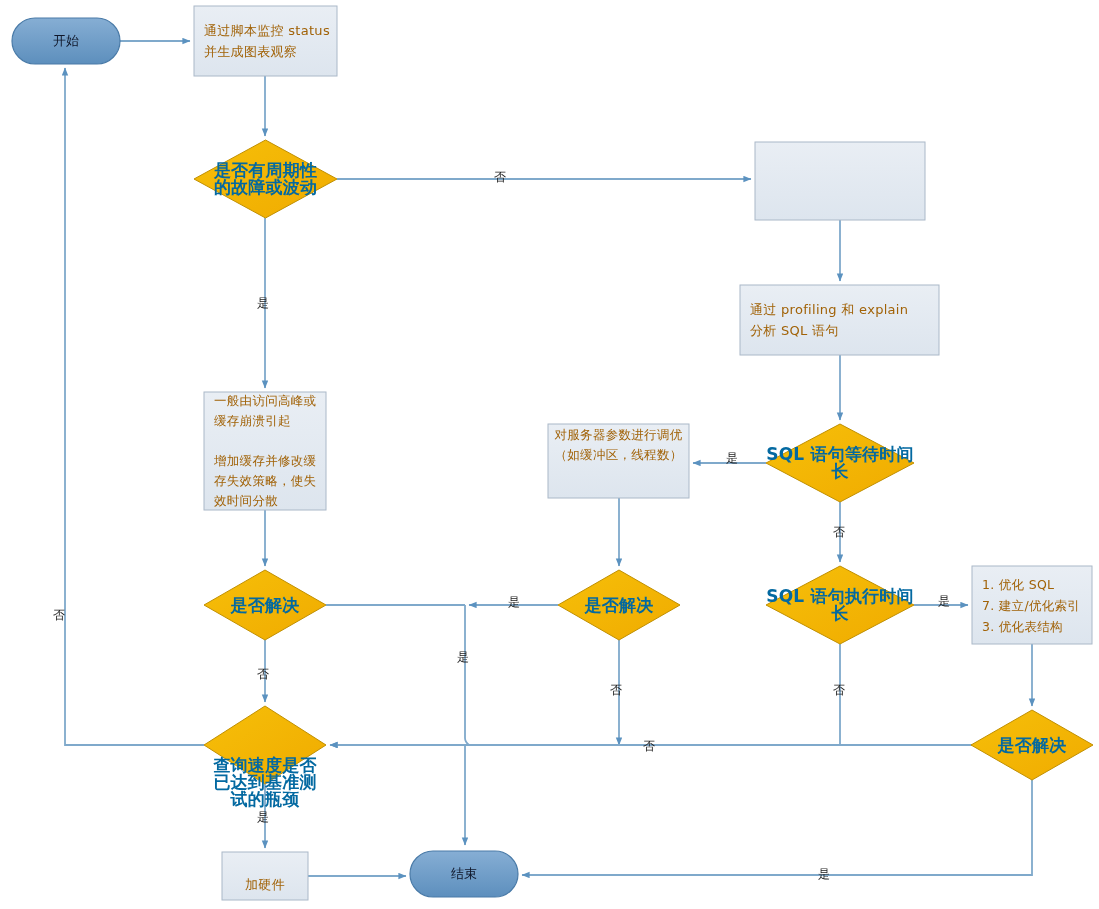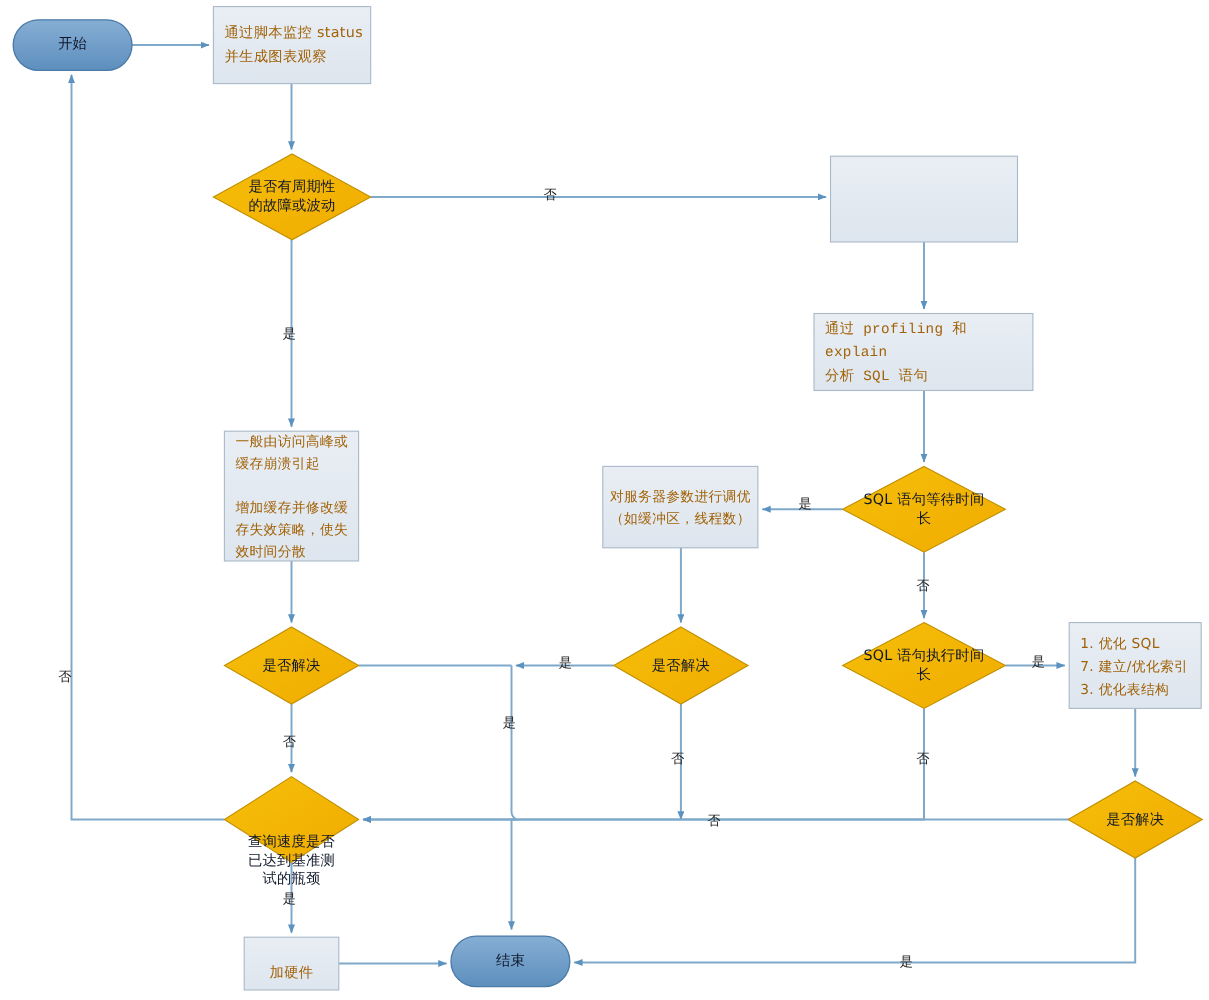--- a/index.html
+++ b/index.html
@@ -3,21 +3,21 @@
 <meta charset="utf-8">
 <style>
   html,body{margin:0;padding:0;background:#ffffff;}
   body{width:1099px;height:909px;overflow:hidden;font-family:"DejaVu Sans","Liberation Sans",sans-serif;}
   #canvas{position:relative;width:1099px;height:909px;}
   svg{position:absolute;left:0;top:0;width:1099px;height:909px;}
   .node-text{position:absolute;box-sizing:border-box;display:flex;align-items:center;justify-content:center;
              text-align:center;white-space:pre-line;pointer-events:none;}
   .txt-proc{font-size:13px;color:#a16207;line-height:21px;letter-spacing:.3px;}
   .txt-proc-left{justify-content:flex-start;text-align:left;padding-left:10px;}
-  .txt-dec{font-size:13px;color:#0f172a;line-height:17px;letter-spacing:.2px;}
+  .txt-dec{font-size:17px;color:#0369a1;line-height:17px;letter-spacing:.2px;font-weight:bold;}
   .txt-term{font-size:13px;color:#0f172a;line-height:18px;}
   .edge-label{position:absolute;font-size:12px;color:#222;background:transparent;line-height:14px;
               white-space:nowrap;pointer-events:none;}
 </style>
 </head>
 <body>
 
 <div id="canvas">
 
   <svg viewBox="0 0 1099 909">
@@ -126,31 +126,31 @@
 
   <div class="node-text txt-term" style="left:12px;top:18px;width:108px;height:46px;">开始</div>
 
   <div class="node-text txt-proc txt-proc-left" style="left:194px;top:6px;width:143px;height:70px;">通过脚本监控 status
 并生成图表观察</div>
 
   <div class="node-text txt-dec" style="left:194px;top:140px;width:143px;height:78px;">是否有周期性
 的故障或波动</div>
 
 
-  <div class="node-text txt-proc txt-proc-left" style="left:740px;top:285px;width:185px;height:70px;font-family:Liberation Mono, monospace;">通过 profiling 和 explain
+  <div class="node-text txt-proc txt-proc-left" style="left:740px;top:285px;width:185px;height:70px;">通过 profiling 和 explain
 分析 SQL 语句</div>
 
   <div class="node-text txt-proc txt-proc-left" style="left:204px;top:392px;width:114px;height:118px;line-height:20px;font-size:12.5px;">一般由访问高峰或
 缓存崩溃引起
 
 增加缓存并修改缓
 存失效策略，使失
 效时间分散</div>
 
-  <div class="node-text txt-proc" style="left:548px;top:424px;width:141px;height:74px;line-height:20px;font-size:12.5px;">对服务器参数进行调优
+  <div class="node-text txt-proc" style="left:548px;top:408px;width:141px;height:74px;line-height:20px;font-size:12.5px;">对服务器参数进行调优
 （如缓冲区，线程数）</div>
 
   <div class="node-text txt-dec" style="left:766px;top:424px;width:148px;height:78px;">SQL 语句等待时间
 长</div>
 
   <div class="node-text txt-dec" style="left:766px;top:566px;width:148px;height:78px;">SQL 语句执行时间
 长</div>
 
   <div class="node-text txt-proc txt-proc-left" style="left:972px;top:566px;width:120px;height:78px;line-height:21px;font-size:12.5px;">1. 优化 SQL
 7. 建立/优化索引

